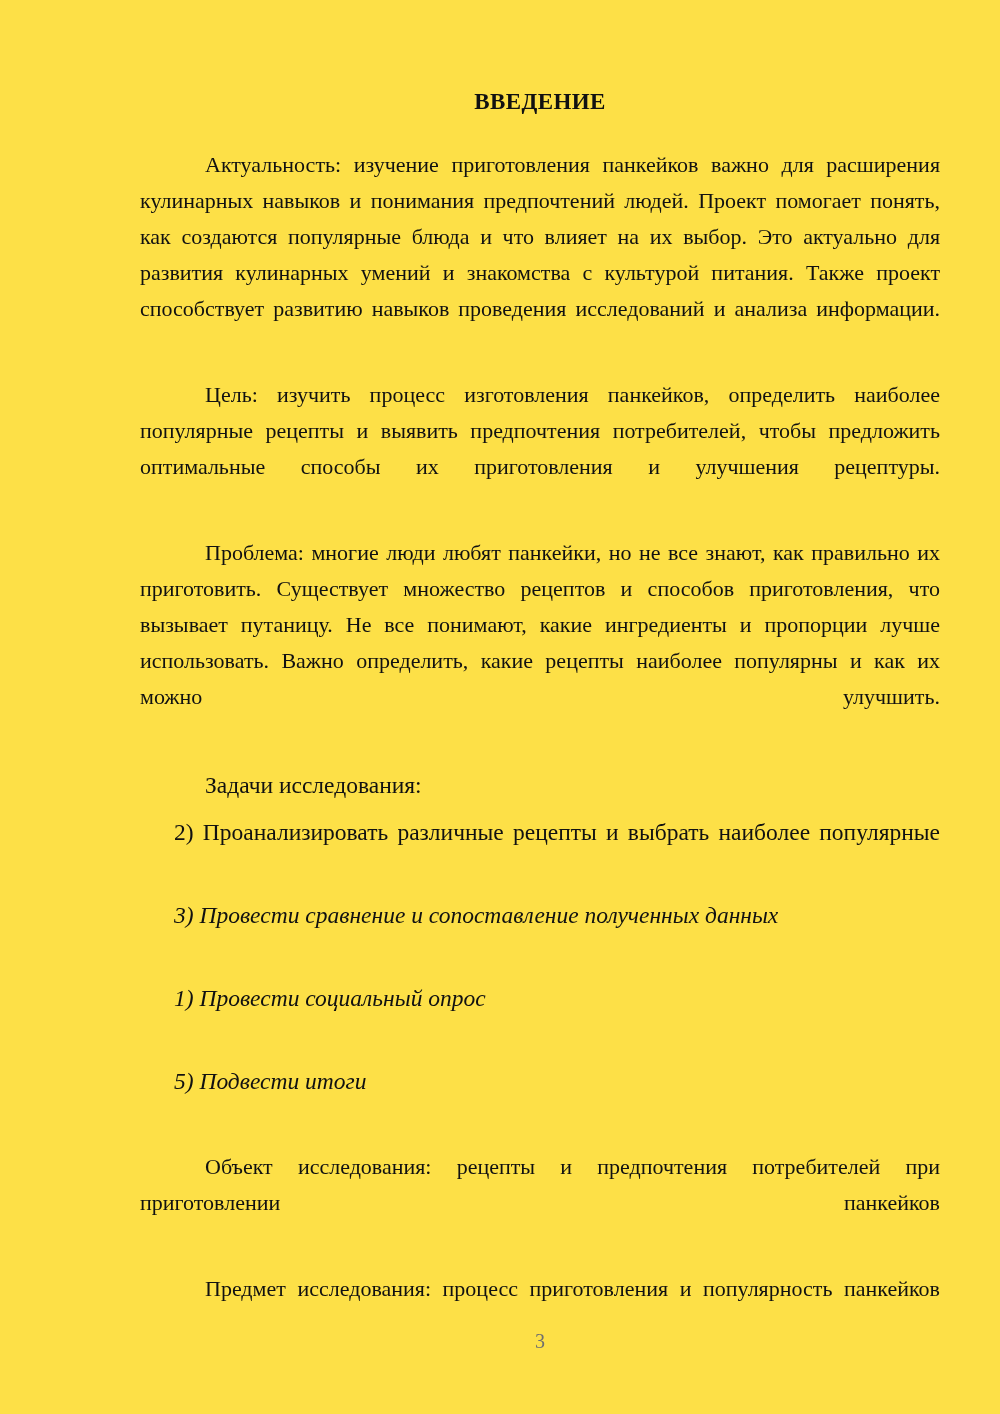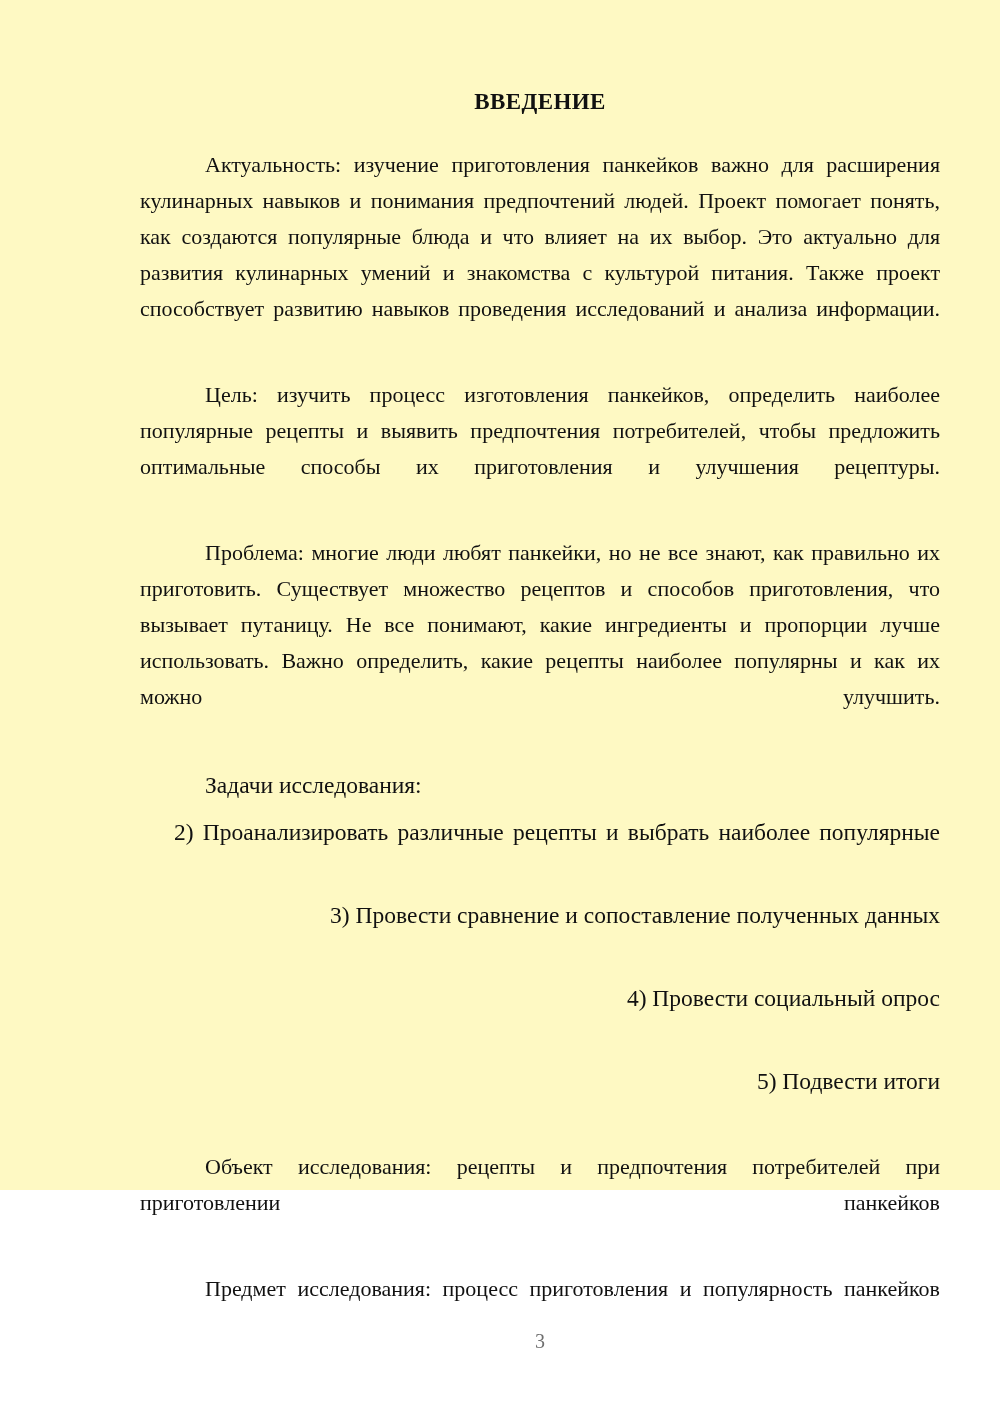--- a/index.html
+++ b/index.html
@@ -14,22 +14,22 @@
     color: #111111;
     position: relative;
     overflow: hidden;
   }
 
   .page {
     position: absolute;
     left: 0;
     top: 0;
     width: 1000px;
-    height: 1190px;
-    background: #fef9c3;
+    height: 1414px;
+    background: #fde047;
   }
 
   .content {
     position: absolute;
     left: 140px;
     top: 88px;
     width: 800px;
   }
 
   .doc-title {
@@ -55,21 +55,22 @@
   .list-item {
     font-size: 23.5px;
     line-height: 36px;
     text-align: justify;
     text-justify: inter-word;
     text-indent: 34px;
     margin: 0 0 11px 0;
   }
 
   .list-item.single {
-    text-align: right;
+    text-align: left;
+    font-style: italic;
   }
 
   .label-line {
     font-size: 23.5px;
     line-height: 36px;
     text-indent: 65px;
     text-align: left;
     margin: 16px 0 11px 0;
   }
 
@@ -106,21 +107,21 @@
 
     <p class="para">Проблема: многие люди любят панкейки, но не все знают, как правильно их приготовить. Существует множество рецептов и способов приготовления, что вызывает путаницу. Не все понимают, какие ингредиенты и пропорции лучше использовать. Важно определить, какие рецепты наиболее популярны и как их можно улучшить.</p>
 
     <p class="label-line">Задачи исследования:</p>
 
 
     <p class="list-item">2) Проанализировать различные рецепты и выбрать наиболее популярные</p>
 
     <p class="list-item single">3) Провести сравнение и сопоставление полученных данных</p>
 
-    <p class="list-item single">4) Провести социальный опрос</p>
+    <p class="list-item single">1) Провести социальный опрос</p>
 
     <p class="list-item single">5) Подвести итоги</p>
 
     <p class="para">Объект исследования: рецепты и предпочтения потребителей при приготовлении панкейков</p>
 
     <p class="para">Предмет исследования: процесс приготовления и популярность панкейков</p>
 
   </div>
 
   <div class="page-number">3</div>

